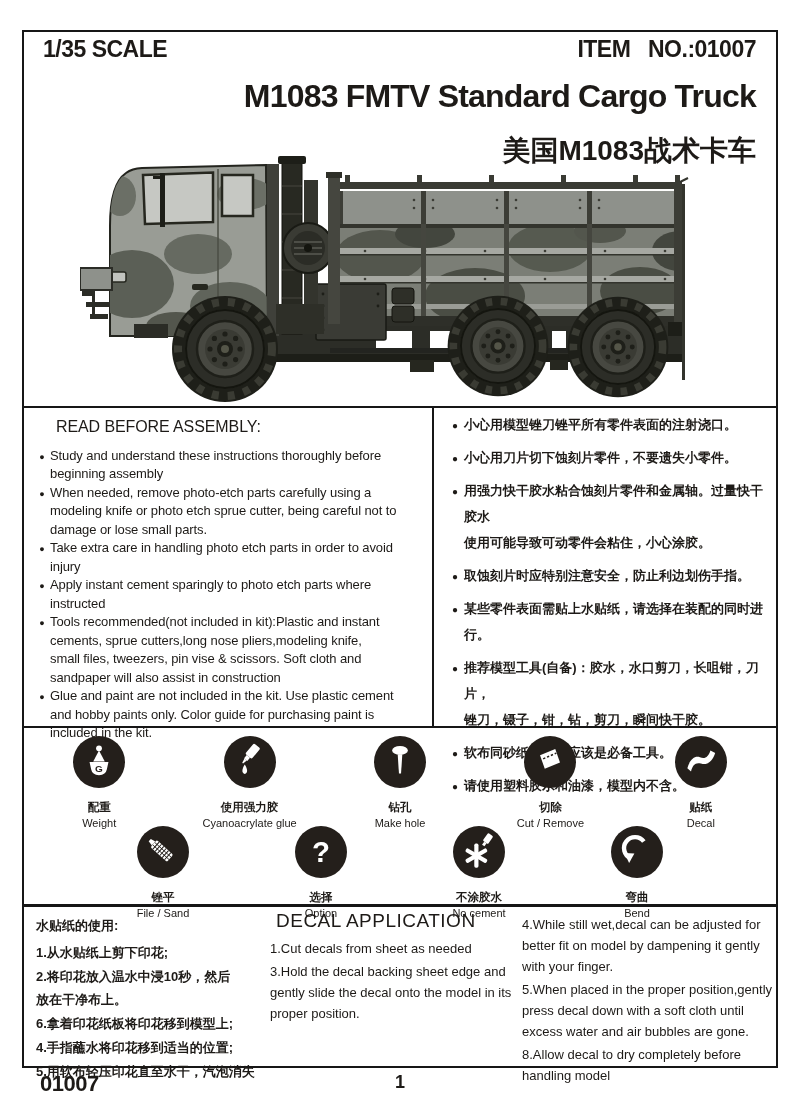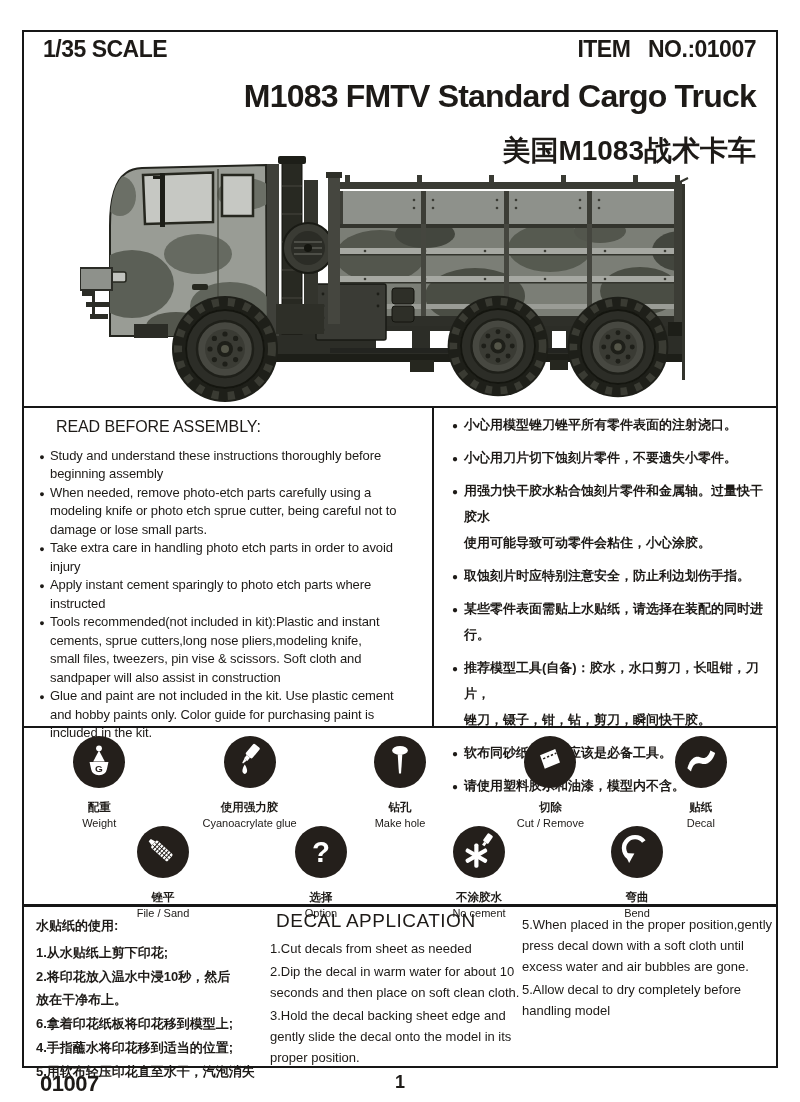--- a/index.html
+++ b/index.html
@@ -447,28 +447,29 @@
   <div class="step">2.将印花放入温水中浸10秒，然后
 放在干净布上。</div>
   <div class="step">6.拿着印花纸板将印花移到模型上;</div>
   <div class="step">4.手指蘸水将印花移到适当的位置;</div>
   <div class="step">5.用软布轻压印花直至水干，汽泡消失</div>
 </div>
 
 <div class="abs decal-en1">
   <div class="heading">DECAL APPLICATION</div>
   <div class="step">1.Cut decals from sheet as needed</div>
-  <div class="step">2.Dip the decal in warm water for about 10
-seconds and then place on soft clean cloth.</div>
   <div class="step">3.Hold the decal backing sheet edge and
 gently slide the decal onto the model in its
 proper position.</div>
 </div>
 <div class="abs decal-en2">
+  <div class="step">4.While still wet,decal can be adjusted for
+better fit on model by dampening it gently
+with your finger.</div>
   <div class="step">5.When placed in the proper position,gently
 press decal down with a soft cloth until
 excess water and air bubbles are gone.</div>
-  <div class="step">5.Allow decal to dry completely before
+  <div class="step">8.Allow decal to dry completely before
 handling model</div>
 </div>
 
 <div class="abs footer-item">01007</div>
 <div class="abs footer-page">1</div>
 
 </body></html>

